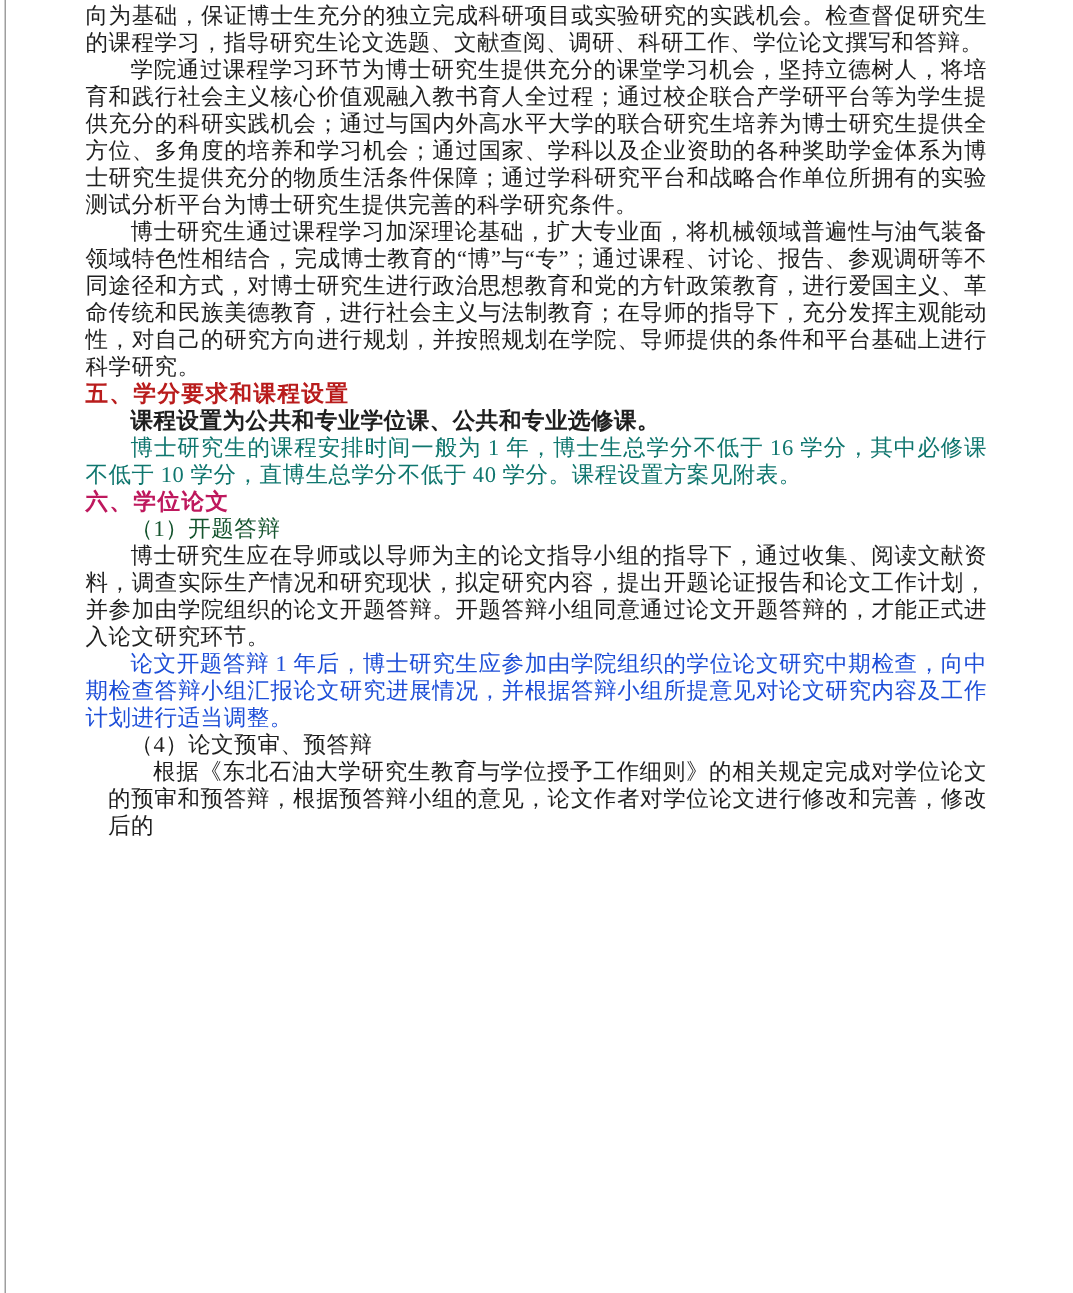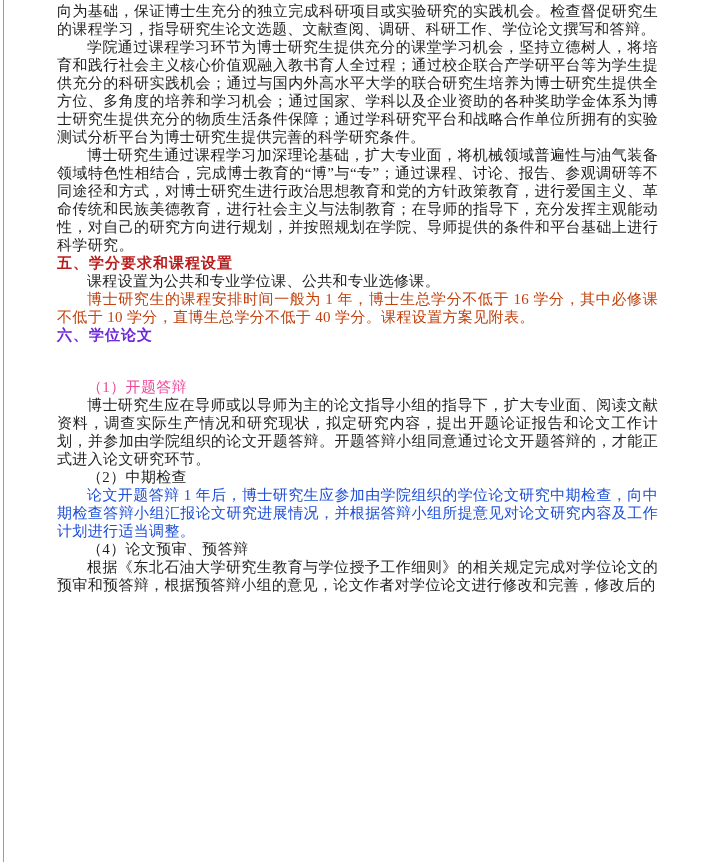--- a/index.html
+++ b/index.html
@@ -57,23 +57,22 @@
 </head>
 <body>
 
 <div class="page" style="background: rgb(255, 255, 255);">
   <div class="edge-line" style="background: rgb(158, 158, 158);"></div>
   <div class="doc">
       <p class="continuation" style="color: rgb(31, 31, 31);">向为基础，保证博士生充分的独立完成科研项目或实验研究的实践机会。检查督促研究生的课程学习，指导研究生论文选题、文献查阅、调研、科研工作、学位论文撰写和答辩。</p>
       <p class="paragraph" style="color: rgb(31, 31, 31);">学院通过课程学习环节为博士研究生提供充分的课堂学习机会，坚持立德树人，将培育和践行社会主义核心价值观融入教书育人全过程；通过校企联合产学研平台等为学生提供充分的科研实践机会；通过与国内外高水平大学的联合研究生培养为博士研究生提供全方位、多角度的培养和学习机会；通过国家、学科以及企业资助的各种奖助学金体系为博士研究生提供充分的物质生活条件保障；通过学科研究平台和战略合作单位所拥有的实验测试分析平台为博士研究生提供完善的科学研究条件。</p>
       <p class="paragraph" style="color: rgb(31, 31, 31);">博士研究生通过课程学习加深理论基础，扩大专业面，将机械领域普遍性与油气装备领域特色性相结合，完成博士教育的“博”与“专”；通过课程、讨论、报告、参观调研等不同途径和方式，对博士研究生进行政治思想教育和党的方针政策教育，进行爱国主义、革命传统和民族美德教育，进行社会主义与法制教育；在导师的指导下，充分发挥主观能动性，对自己的研究方向进行规划，并按照规划在学院、导师提供的条件和平台基础上进行科学研究。</p>
       <p class="heading" style="color: #b91c1c;">五、学分要求和课程设置</p>
-      <p class="paragraph" style="color: rgb(31, 31, 31);">课程设置为公共和专业学位课、公共和专业选修课。</p>
-      <p class="paragraph" style="color: #c2410c;">博士研究生的课程安排时间一般为 1 年，博士生总学分不低于 16 学分，其中必修课不低于 10 学分，直博生总学分不低于 40 学分。课程设置方案见附表。</p>
-      <p class="heading" style="color: #6d28d9;">六、学位论文</p>
-      <p class="paragraph" style="color: #ec4899; margin-top: 34px;">（1）开题答辩</p>
-      <p class="paragraph" style="color: rgb(31, 31, 31);">博士研究生应在导师或以导师为主的论文指导小组的指导下，扩大专业面、阅读文献资料，调查实际生产情况和研究现状，拟定研究内容，提出开题论证报告和论文工作计划，并参加由学院组织的论文开题答辩。开题答辩小组同意通过论文开题答辩的，才能正式进入论文研究环节。</p>
-      <p class="paragraph" style="color: rgb(31, 31, 31);">（2）中期检查</p>
+      <p class="paragraph" style="color: rgb(31, 31, 31); font-weight: bold;">课程设置为公共和专业学位课、公共和专业选修课。</p>
+      <p class="paragraph" style="color: #0f766e;">博士研究生的课程安排时间一般为 1 年，博士生总学分不低于 16 学分，其中必修课不低于 10 学分，直博生总学分不低于 40 学分。课程设置方案见附表。</p>
+      <p class="heading" style="color: #be185d;">六、学位论文</p>
+      <p class="paragraph" style="color: #14532d;">（1）开题答辩</p>
+      <p class="paragraph" style="color: rgb(31, 31, 31);">博士研究生应在导师或以导师为主的论文指导小组的指导下，通过收集、阅读文献资料，调查实际生产情况和研究现状，拟定研究内容，提出开题论证报告和论文工作计划，并参加由学院组织的论文开题答辩。开题答辩小组同意通过论文开题答辩的，才能正式进入论文研究环节。</p>
       <p class="paragraph" style="color: #1d4ed8;">论文开题答辩 1 年后，博士研究生应参加由学院组织的学位论文研究中期检查，向中期检查答辩小组汇报论文研究进展情况，并根据答辩小组所提意见对论文研究内容及工作计划进行适当调整。</p>
       <p class="paragraph" style="color: rgb(31, 31, 31);">（4）论文预审、预答辩</p>
-      <p class="paragraph" style="color: rgb(31, 31, 31);">根据《东北石油大学研究生教育与学位授予工作细则》的相关规定完成对学位论文的预审和预答辩，根据预答辩小组的意见，论文作者对学位论文进行修改和完善，修改后的</p>
+      <p class="paragraph" style="color: rgb(31, 31, 31); margin-left: 15px;">根据《东北石油大学研究生教育与学位授予工作细则》的相关规定完成对学位论文的预审和预答辩，根据预答辩小组的意见，论文作者对学位论文进行修改和完善，修改后的</p>
     </div>
 </div>
 
 </body></html>

